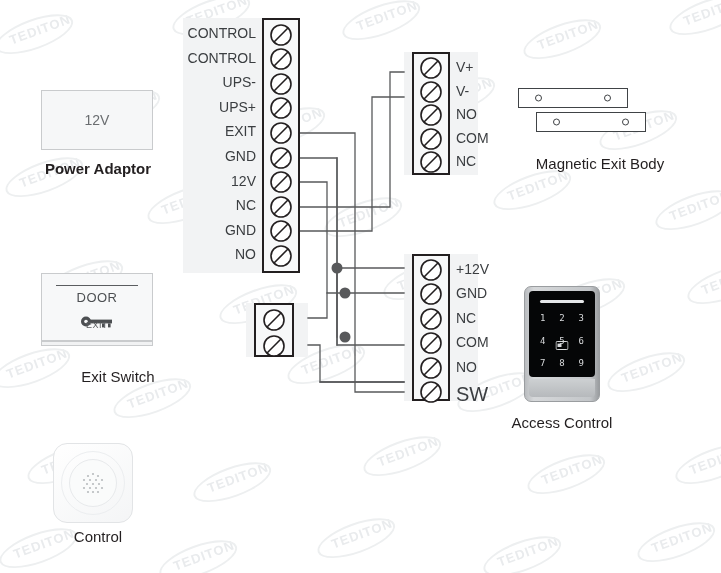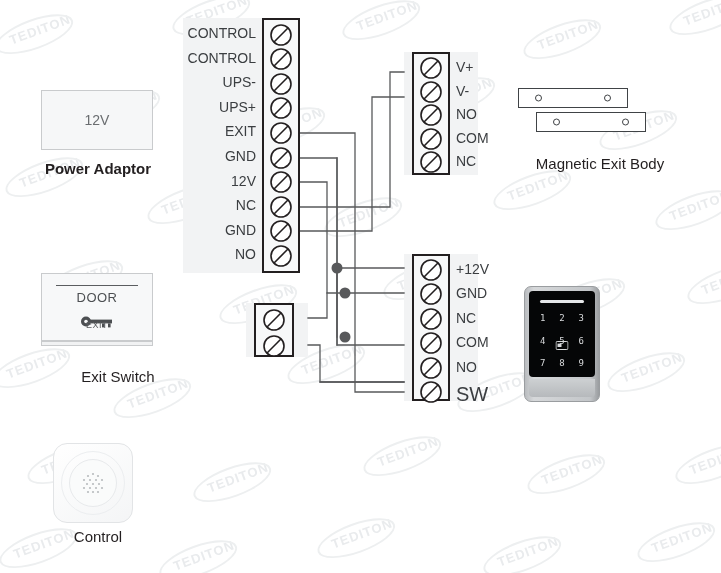--- a/index.html
+++ b/index.html
@@ -304,20 +304,21 @@
         <div class="key">#</div>
       </div>
     <div class="cardicon">
       <svg width="13" height="9" viewBox="0 0 13 9">
         <rect x="0.5" y="0.5" width="12" height="8" rx="1.2" fill="none" stroke="#d8dadc" stroke-width="1"></rect>
         <rect x="2" y="2.6" width="4" height="3.4" fill="#d8dadc"></rect>
       </svg>
     </div>
     <div class="bottom"></div>
   </div>
+  <div class="caption" style="left:472px;top:414px;width:180px;">Access Control</div>
 
   <div id="ps-labels">
       <div style="position:absolute;left:0px;top:25px;width:256px;text-align:right;font-size:14px;color:#3b3e41;font-family:'Liberation Sans',sans-serif;white-space:nowrap;">CONTROL</div>
       <div style="position:absolute;left:0px;top:49.6px;width:256px;text-align:right;font-size:14px;color:#3b3e41;font-family:'Liberation Sans',sans-serif;white-space:nowrap;">CONTROL</div>
       <div style="position:absolute;left:0px;top:74.2px;width:256px;text-align:right;font-size:14px;color:#3b3e41;font-family:'Liberation Sans',sans-serif;white-space:nowrap;">UPS-</div>
       <div style="position:absolute;left:0px;top:98.80000000000001px;width:256px;text-align:right;font-size:14px;color:#3b3e41;font-family:'Liberation Sans',sans-serif;white-space:nowrap;">UPS+</div>
       <div style="position:absolute;left:0px;top:123.4px;width:256px;text-align:right;font-size:14px;color:#3b3e41;font-family:'Liberation Sans',sans-serif;white-space:nowrap;">EXIT</div>
       <div style="position:absolute;left:0px;top:148px;width:256px;text-align:right;font-size:14px;color:#3b3e41;font-family:'Liberation Sans',sans-serif;white-space:nowrap;">GND</div>
       <div style="position:absolute;left:0px;top:172.60000000000002px;width:256px;text-align:right;font-size:14px;color:#3b3e41;font-family:'Liberation Sans',sans-serif;white-space:nowrap;">12V</div>
       <div style="position:absolute;left:0px;top:197.20000000000002px;width:256px;text-align:right;font-size:14px;color:#3b3e41;font-family:'Liberation Sans',sans-serif;white-space:nowrap;">NC</div>

